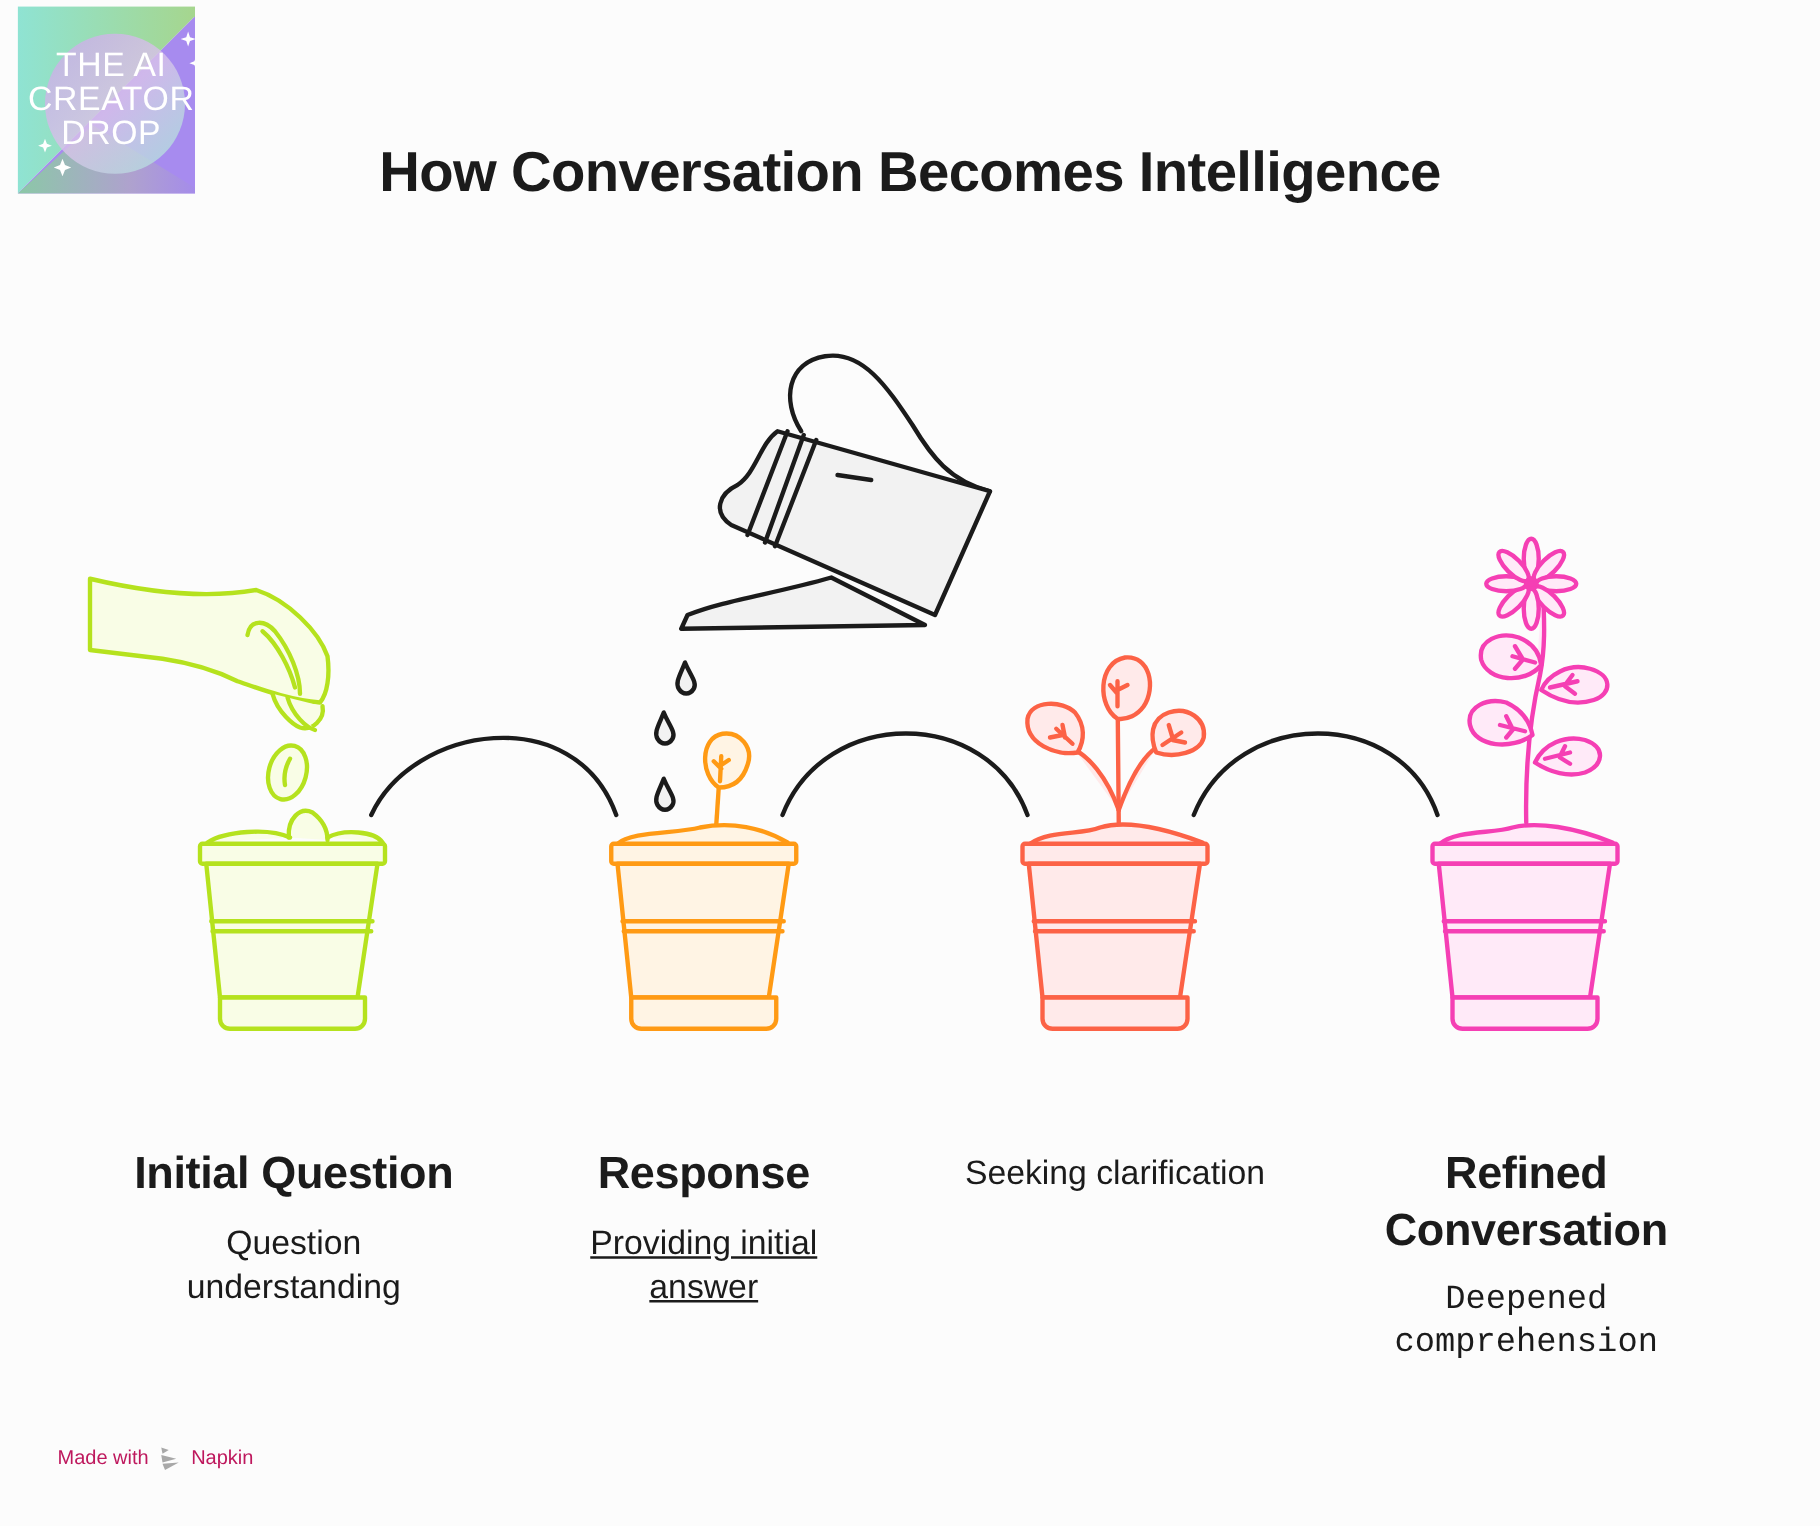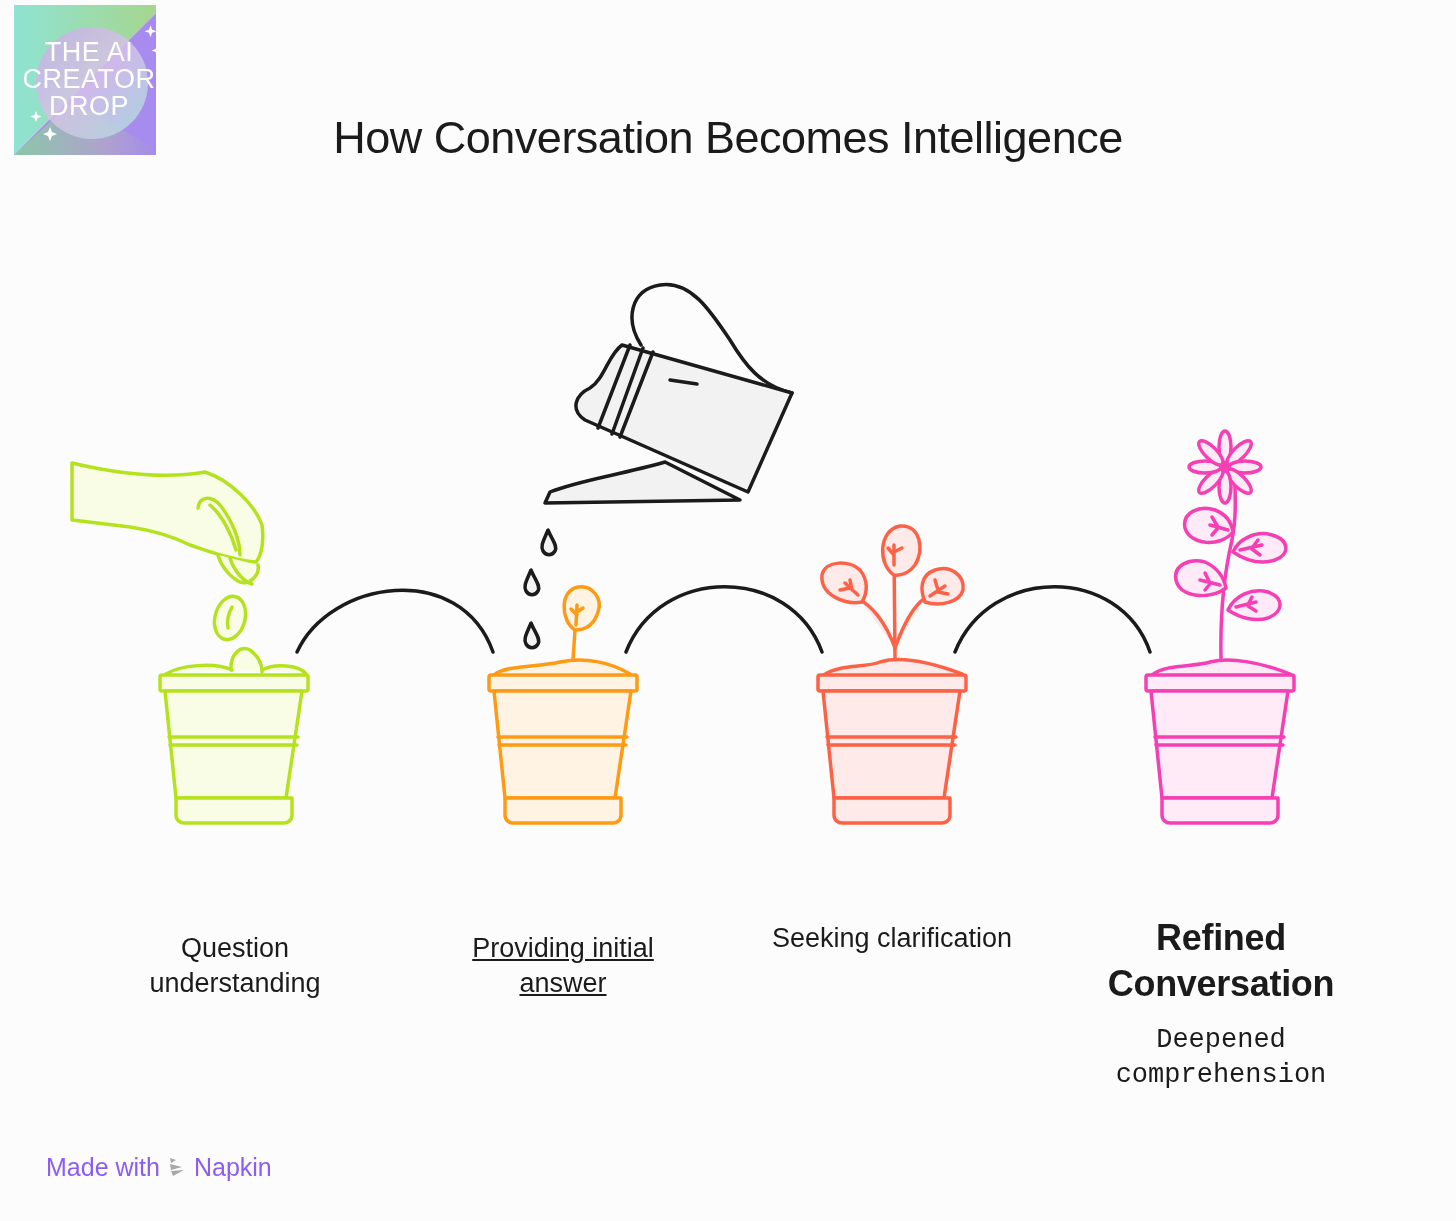--- a/index.html
+++ b/index.html
@@ -17,39 +17,39 @@
     }
     .logo svg { display: block; }
     .logo-text {
       position: absolute; left: 0; top: 34px; width: 150px;
       text-align: center; color: #ffffff; font-weight: 400;
       font-size: 27px; line-height: 27px; letter-spacing: 0.5px;
     }
     .logo-text .l2 { }
     .title {
       position: absolute; left: 0; top: 112px; width: 1456px;
-      text-align: center; font-weight: 400; font-size: 45px;
+      text-align: center; font-weight: 700; font-size: 45px;
       letter-spacing: -0.5px; color: #1b1b1b;
     }
     .art { position: absolute; left: 0; top: 0; }
     .step {
       position: absolute; width: 330px; text-align: center;
     }
     .step-title {
       font-weight: 700; font-size: 36px; line-height: 46px; color: #1b1b1b;
       letter-spacing: -0.3px;
     }
     .step-desc {
       font-weight: 400; font-size: 27px; line-height: 35px; color: #1b1b1b;
       margin-top: 16px;
     }
     .footer {
       position: absolute; left: 46px; top: 1154px; height: 26px;
       display: flex; align-items: center; gap: 8px;
-      color: #8b5cf6; font-size: 25px;
+      color: #be185d; font-size: 16px;
     }
     .footer svg { display: block; }
   </style>
 </head>
 <body>
 
 <div class="logo">
   <svg width="150" height="150" viewBox="0 0 150 150">
     <defs>
       <linearGradient id="lgTop" x1="0" y1="0" x2="1" y2="0">
@@ -191,23 +191,25 @@
   </g>
   <g stroke="#f53fb4" stroke-width="3.5" fill="#ffeaf8">
     <rect x="1146" y="675" width="148" height="16" rx="2"></rect>
     <path d="M1151,691 L1162,798 L1272,798 L1288,691 Z"></path>
     <path d="M1155,737 L1284,737 M1156,745 L1283,745"></path>
     <path d="M1162,798 L1278,798 L1278,815 C1278,820 1274,823 1270,823 L1170,823 C1166,823 1162,820 1162,815 Z"></path>
   </g>
 </svg>
 
 <div class="step" style="left:70px; top:915px;">
+  <div class="step-title">Initial Question</div>
   <div class="step-desc" style="width:230px; margin-left:50px;">Question understanding</div>
 </div>
 <div class="step" style="left:398px; top:915px;">
+  <div class="step-title">Response</div>
   <div class="step-desc" style="width:230px; margin-left:50px;text-decoration:underline;">Providing initial answer</div>
 </div>
 <div class="step" style="left:727px; top:915px;">
   <div class="step-desc" style="margin-top:6px;">Seeking clarification</div>
 </div>
 <div class="step" style="left:1056px; top:915px;">
   <div class="step-title" style="width:290px; margin-left:20px;">Refined Conversation</div>
   <div class="step-desc" style="width:230px; margin-left:50px;font-family:Liberation Mono, monospace;">Deepened comprehension</div>
 </div>
 

